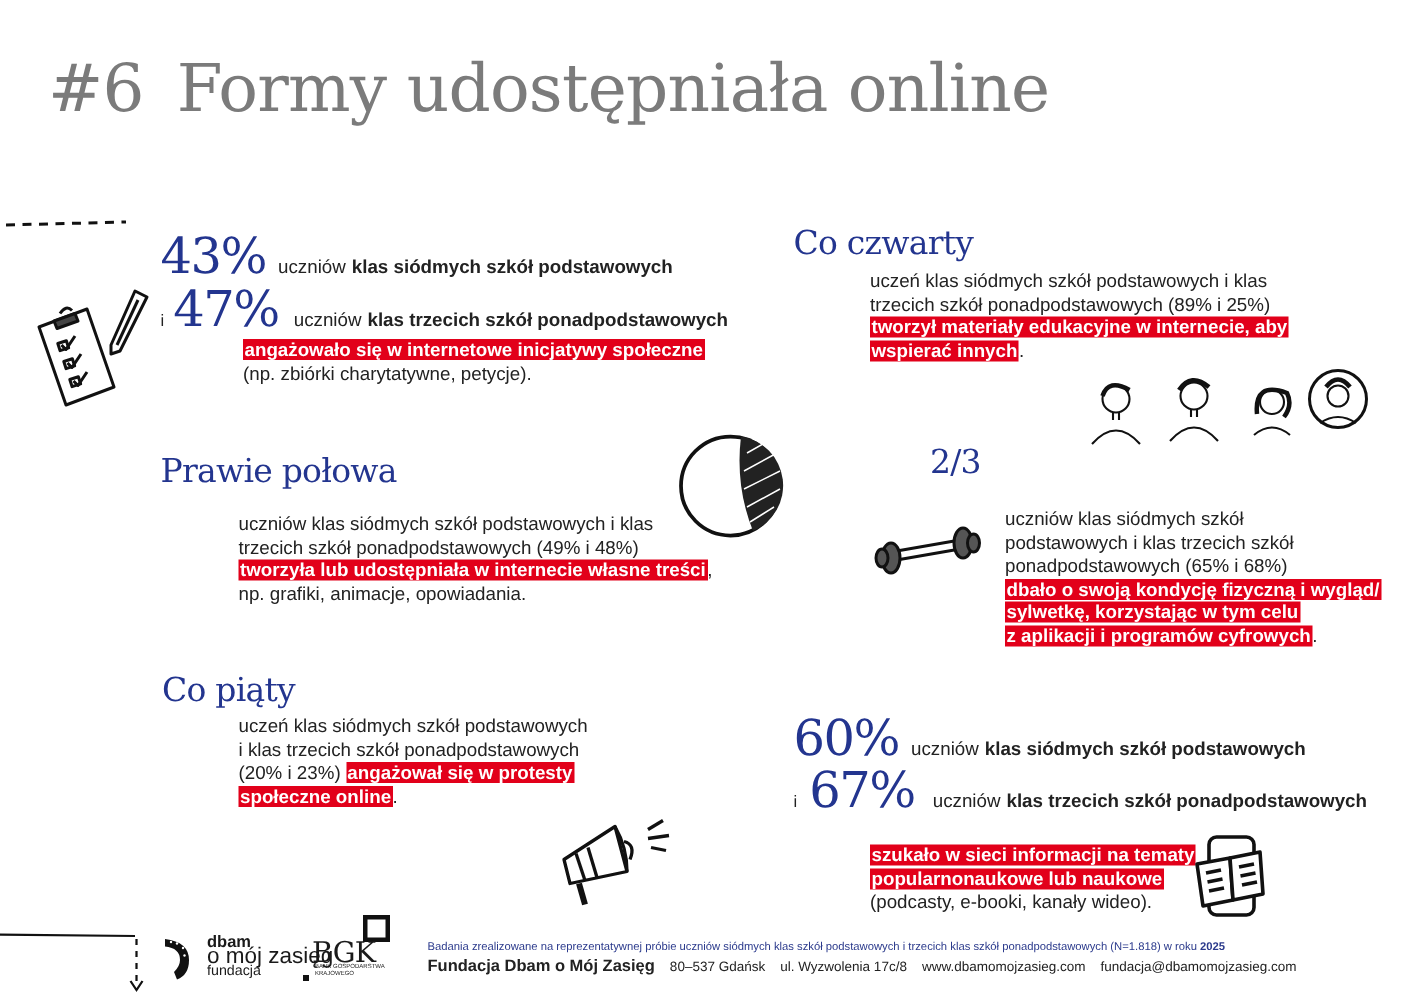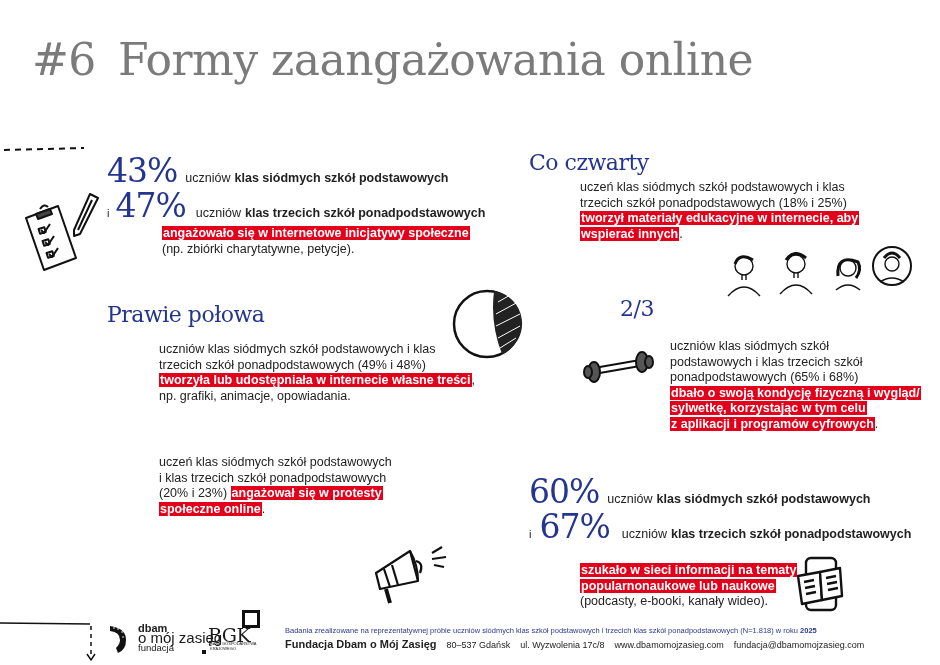--- a/index.html
+++ b/index.html
@@ -18,21 +18,21 @@
   .ico { position: absolute; }
   .footer-small { font-size: 7.5px; color: #2b3a8c; white-space: nowrap; }
   .footer-main { font-size: 9px; color: #222; white-space: nowrap; }
   .footer-main b { font-size: 11px; font-weight: bold; margin-right: 10px; }
   .footer-main span { margin-right: 10px; }
 </style>
 </head>
 <body>
 
 <div class="abs title">
-  <span class="num">#6</span><span>Formy zaangażowania online</span>
+  <span class="num">#6</span><span>Formy udostępniała online</span>
 </div>
 
 <svg class="ico" style="left:4px;top:146px" width="80" height="8">
   <line x1="0" y1="4" x2="80" y2="2" stroke="#111" stroke-width="2" stroke-dasharray="6,5"></line>
 </svg>
 
 <div class="abs" style="left:107px;top:154px">
   <div class="row">
     <span class="big pct">43%</span>
     <span class="small" style="margin-left:8px">uczniów</span>
@@ -63,21 +63,21 @@
     <path d="M31 62 l3 3 l6 -9"></path>
     <path d="M72 2 L80 6 L62 42 L56 44 L56 38 Z"></path>
     <line x1="74" y1="8" x2="60" y2="38"></line>
   </g>
 </svg>
 
 <div class="abs" style="left:529px;top:152px">
   <div class="big head">Co czwarty</div>
   <div class="txt" style="margin-left:51px;margin-top:6px;white-space:nowrap">
     <span>uczeń klas siódmych szkół podstawowych i klas</span><br>
-    <span>trzecich szkół ponadpodstawowych (18% i 25%)</span><br>
+    <span>trzecich szkół ponadpodstawowych (89% i 25%)</span><br>
     <span class="hl">tworzył materiały edukacyjne w internecie, aby</span><br>
     <span class="hl">wspierać innych</span><span>.</span>
   </div>
 </div>
 
 <svg class="ico" style="left:724px;top:246px" width="190" height="52" viewBox="0 0 190 52">
   <g fill="none" stroke="#111" stroke-width="1.4">
     <circle cx="20" cy="20" r="9"></circle>
       <path d="M11 18 q4 -12 18 -4" stroke-width="3"></path>
       <path d="M4 50 q16 -18 32 0"></path>
@@ -135,20 +135,21 @@
     <line x1="12" y1="20" x2="58" y2="12"></line>
       <line x1="12" y1="26" x2="58" y2="18"></line>
     <ellipse cx="12" cy="24" rx="6" ry="10" fill="#555"></ellipse>
     <ellipse cx="6" cy="24" rx="4" ry="6" fill="#555"></ellipse>
     <ellipse cx="60" cy="14" rx="6" ry="10" fill="#555"></ellipse>
     <ellipse cx="67" cy="14" rx="4" ry="6" fill="#555"></ellipse>
   </g>
 </svg>
 
 <div class="abs" style="left:108px;top:450px">
+  <div class="big head">Co piąty</div>
   <div class="txt" style="margin-left:51px;margin-top:5px;white-space:nowrap">
     <span>uczeń klas siódmych szkół podstawowych</span><br>
     <span>i klas trzecich szkół ponadpodstawowych</span><br>
     <span>(20% i 23%)</span> <span class="hl">angażował się w protesty</span><br>
     <span class="hl">społeczne online</span><span>.</span>
   </div>
 </div>
 
 <svg class="ico" style="left:370px;top:535px" width="90" height="70" viewBox="0 0 90 70">
   <g fill="none" stroke="#111" stroke-width="2.2" stroke-linejoin="round">

